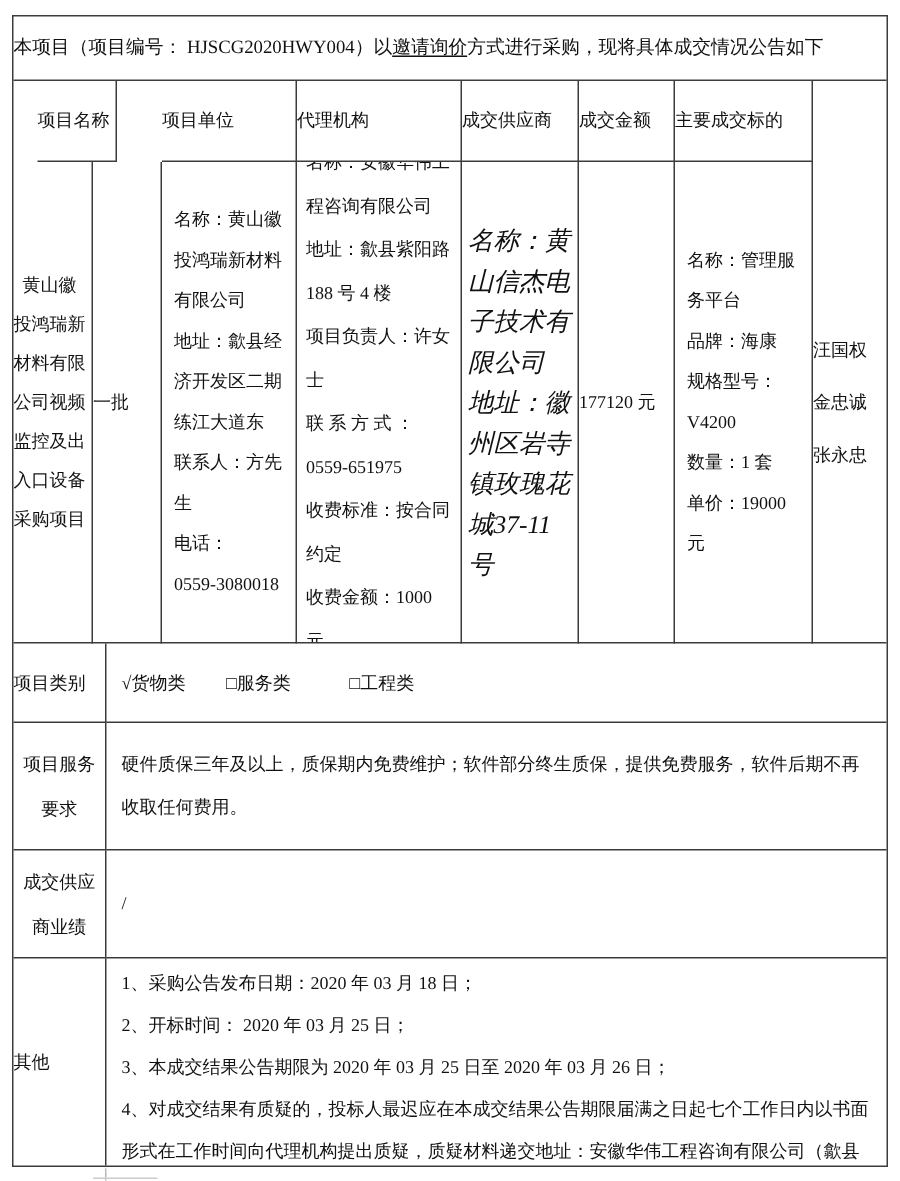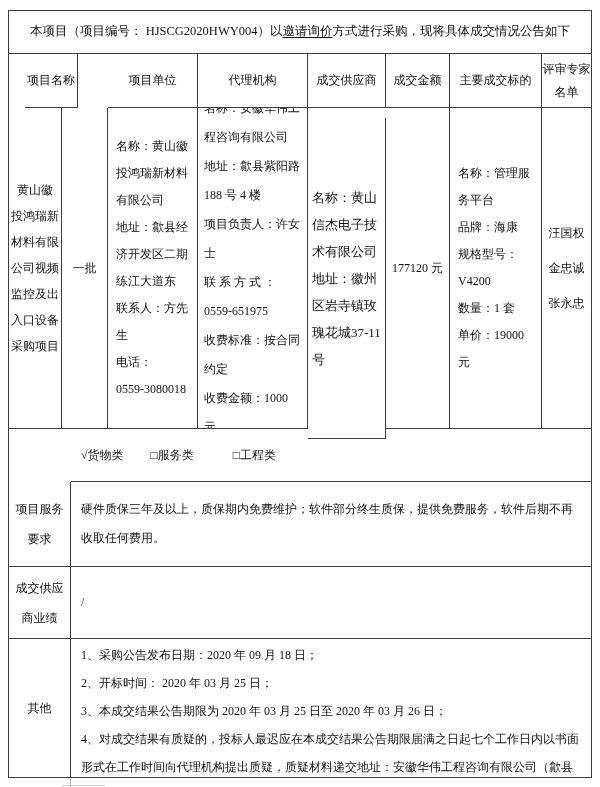--- a/index.html
+++ b/index.html
@@ -11,21 +11,21 @@
   .doc-table{
     position:absolute;left:8px;top:10px;width:584px;height:768px;
     border:1px solid var(--bd);box-sizing:border-box;background:#fff;
   }
   .cell{
     position:absolute;box-sizing:border-box;
     border-right:1px solid var(--bd);border-bottom:1px solid var(--bd);
     display:flex;align-items:center;overflow:hidden;
     font-size:12px;line-height:1.9;color:var(--ink);
   }
-  .cell.center{justify-content:center;text-align:center;}
+  .cell.center{justify-content:flex-start;text-align:center;}
   .cell.top{align-items:flex-start;}
   .cell.no-r{border-right:none;}
   .cell.no-b{border-bottom:none;}
   .pre{white-space:pre-line;word-break:break-word;}
   .title-cell{font-size:12.5px;letter-spacing:0;}
   .u{text-decoration:underline;text-underline-offset:2px;}
   .opt{display:inline-block;}
   .opt.gap1{margin-right:24px;}
   .opt.gap2{margin-right:36px;}
   .frag-v{position:absolute;left:70px;top:779px;width:1px;height:8px;background:#b9b9b9;}
@@ -53,23 +53,20 @@
     </div>
   <div class="cell center" style="left:299px;top:43px;width:78px;height:54px;">
       <span>成交供应商</span>
     </div>
   <div class="cell center" style="left:377px;top:43px;width:64px;height:54px;">
       <span>成交金额</span>
     </div>
   <div class="cell center" style="left:441px;top:43px;width:92px;height:54px;">
       <span>主要成交标的</span>
     </div>
-  <div class="cell center no-r" style="left:533px;top:43px;width:49px;height:54px;">
-      <span>评审专家名单</span>
-    </div>
 
   <div class="cell center" style="left:0;top:97px;width:53px;height:321px;line-height:26px;">
     <span class="pre">黄山徽
 投鸿瑞新
 材料有限
 公司视频
 监控及出
 入口设备
 采购项目</span>
   </div>
@@ -85,40 +82,43 @@
   </div>
   <div class="cell" style="left:189px;top:97px;width:110px;height:321px;padding:0 6px;line-height:29px;">
     <span class="pre">名称：安徽华伟工程咨询有限公司
 地址：歙县紫阳路188 号 4 楼
 项目负责人：许女士
 联 系 方 式 ：
 0559-651975
 收费标准：按合同约定
 收费金额：1000 元</span>
   </div>
-  <div class="cell" style="left:299px;top:107px;width:78px;height:321px;padding:0 4px;line-height:27px;font-size:13px;">
+  <div class="cell" style="left:299px;top:97px;width:78px;height:321px;padding:0 4px;line-height:27px;font-size:17px;font-style:italic;">
     <span class="pre">名称：黄山信杰电子技术有限公司
 地址：徽州区岩寺镇玫瑰花城37-11 号</span>
   </div>
   <div class="cell center" style="left:377px;top:97px;width:64px;height:321px;">
     <span>177120 元</span>
   </div>
   <div class="cell" style="left:441px;top:97px;width:92px;height:321px;padding:0 8px;line-height:27px;align-items:center;">
     <span class="pre">名称：管理服务平台
 品牌：海康
 规格型号：V4200
 数量：1 套
 单价：19000 元</span>
   </div>
   <div class="cell center no-r" style="left:533px;top:97px;width:49px;height:321px;line-height:35px;">
     <span class="pre">汪国权
 金忠诚
 张永忠</span>
   </div>
 
+  <div class="cell center" style="left:0;top:418px;width:62px;height:53px;">
+    <span>项目类别</span>
+  </div>
   <div class="cell center" style="left:0;top:471px;width:62px;height:85px;line-height:30px;padding:0 2px;">
     <span>项目服务要求</span>
   </div>
 
   <div class="cell no-r" style="left:62px;top:418px;width:520px;height:53px;padding-left:10px;">
     <span>
       <span class="opt gap1">√货物类</span>
       <span class="opt gap2">□服务类</span>
       <span class="opt">□工程类</span>
     </span>
@@ -131,21 +131,21 @@
     <span>成交供应商业绩</span>
   </div>
   <div class="cell no-r" style="left:62px;top:556px;width:520px;height:72px;padding-left:10px;">
     <span>/</span>
   </div>
 
   <div class="cell center no-b" style="left:0;top:628px;width:62px;height:138px;">
     <span>其他</span>
   </div>
   <div class="cell no-r no-b top" style="left:62px;top:628px;width:520px;height:138px;padding:2px 10px;line-height:28px;display:block;">
-    <div>1、采购公告发布日期：2020 年 09 月 18 日；</div>
+    <div>1、采购公告发布日期：2020 年 03 月 18 日；</div>
     <div>2、开标时间： 2020 年 03 月 25 日；</div>
     <div>3、本成交结果公告期限为 2020 年 03 月 25 日至 2020 年 03 月 26 日；</div>
     <div>4、对成交结果有质疑的，投标人最迟应在本成交结果公告期限届满之日起七个工作日内以书面形式在工作时间向代理机构提出质疑，质疑材料递交地址：安徽华伟工程咨询有限公司（歙县紫云</div>
   </div>
 
 </div>
 
 <div class="frag-v"></div>
 <div class="frag-h"></div>
 

